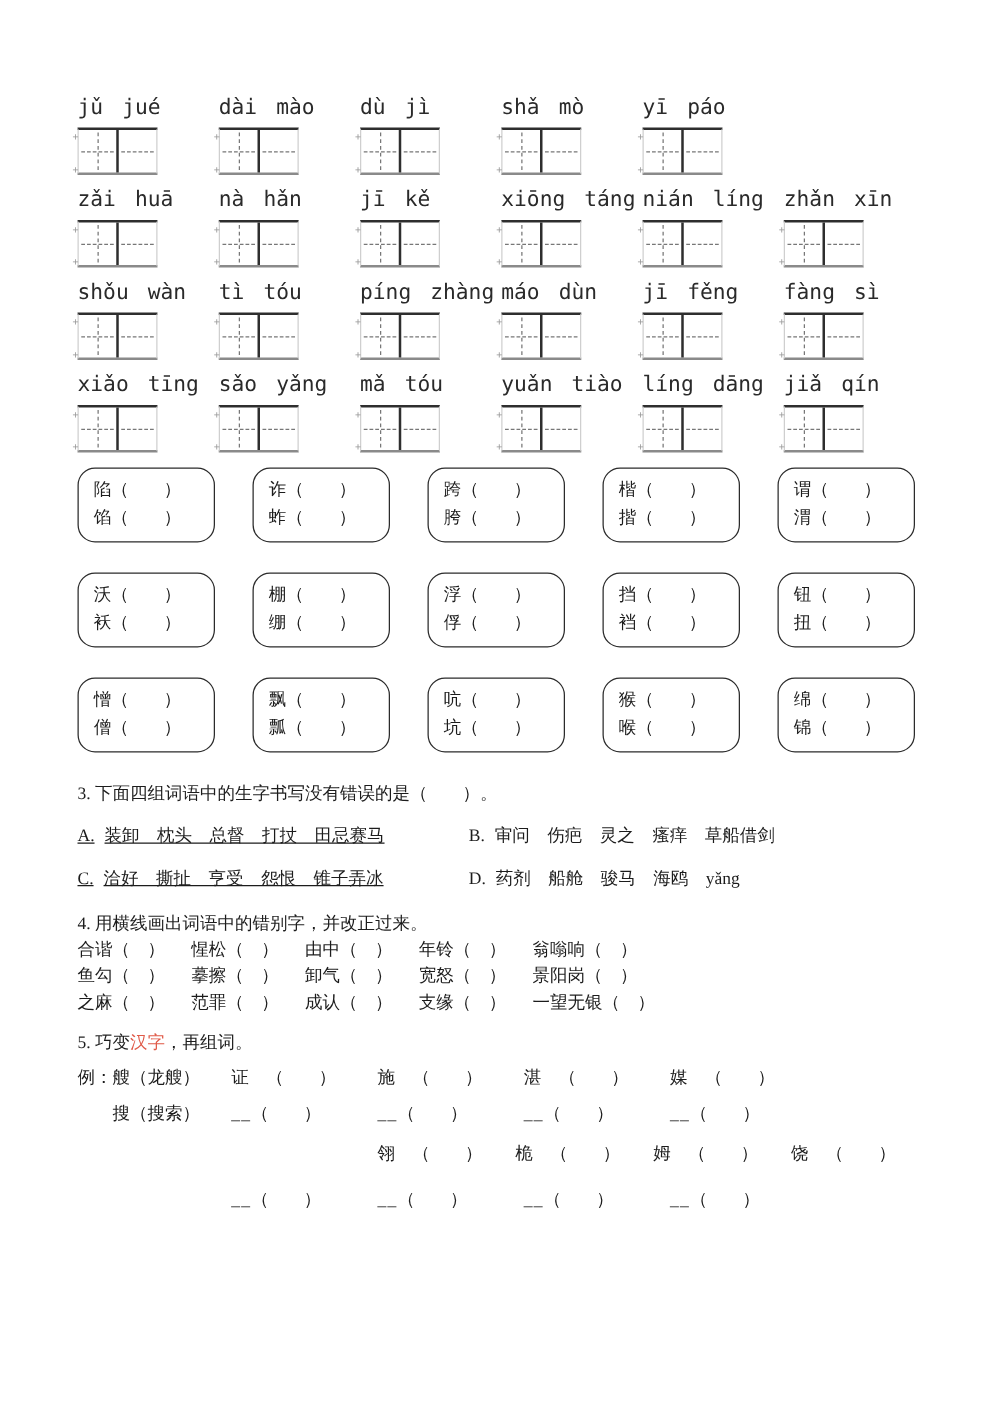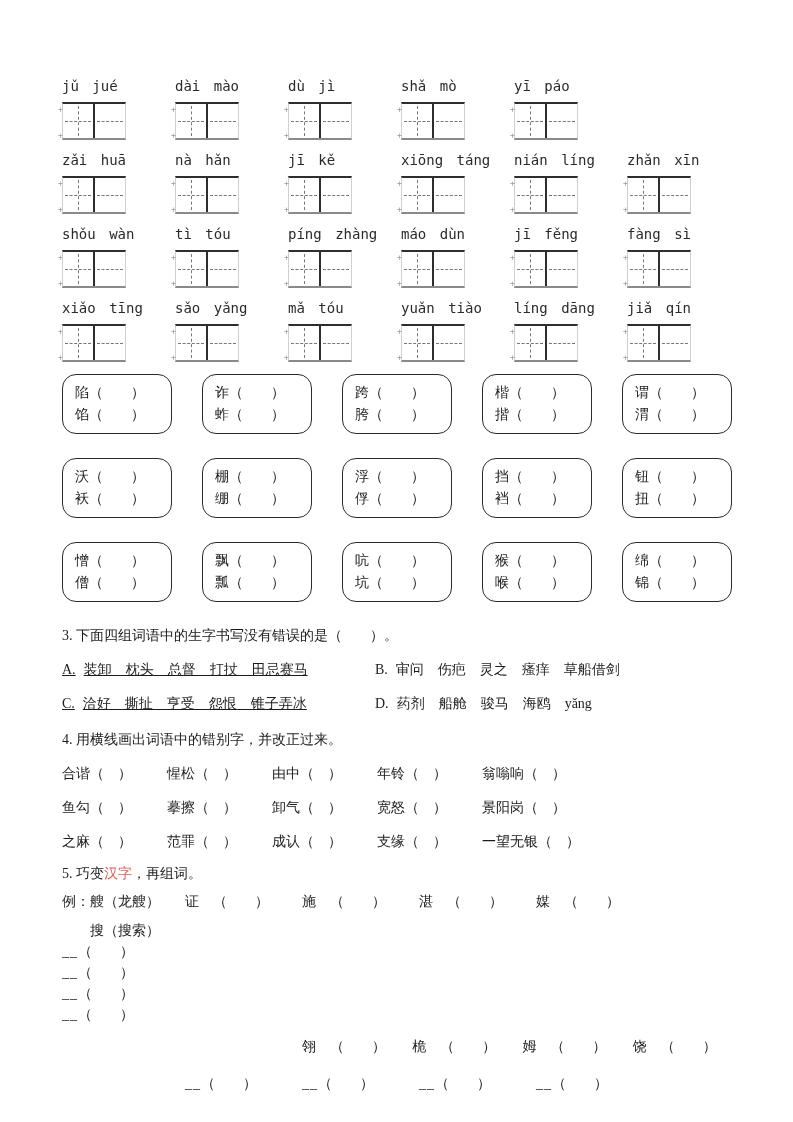--- a/index.html
+++ b/index.html
@@ -2,21 +2,21 @@
 <html><head>
 <meta charset="utf-8">
 <style>
   html,body{margin:0;padding:0;background:#ffffff;}
   .page{width:793px;height:1122px;background:#fff;box-sizing:border-box;
         padding:78px 50px 0 62px;position:relative;overflow:hidden;
         font-family:"Liberation Serif","DejaVu Serif",serif;color:#1c1c1c;font-size:14px;}
   
   .py-row{display:flex;margin-bottom:12px;}
   .py-col{width:113px;}
-  .pinyin{font-family:"DejaVu Sans Mono",monospace;font-size:14px;color:#2a2a2a;
+  .pinyin{font-family:"DejaVu Sans Mono",monospace;font-size:17px;color:#2a2a2a;
           height:16px;line-height:16px;margin-bottom:8px;white-space:pre;word-spacing:5px;}
   .tzg{width:64px;height:38px;display:flex;position:relative;box-sizing:border-box;
        border-top:2px solid #2e2e2e;border-bottom:2px solid #8a8a8a;
        border-left:1px solid #cfcfcf;border-right:1px solid #cfcfcf;}
   .tzg::before{content:"+";position:absolute;left:-5px;top:1px;font-size:8px;color:#999;
                font-family:"DejaVu Sans Mono",monospace;}
   .tzg::after{content:"+";position:absolute;left:-5px;bottom:-2px;font-size:8px;color:#999;
               font-family:"DejaVu Sans Mono",monospace;}
   .cell{flex:1;position:relative;}
   .cell-l{border-right:2px solid #2e2e2e;}
@@ -30,28 +30,28 @@
   .pairbox{width:96px;border:1.5px solid #2b2b2b;border-radius:14px;padding:7px 0 7px 12px;}
   .pairline{height:22px;line-height:22px;white-space:pre;}
   
   .s3head{margin-top:24px;}
   .optrow{display:flex;margin-top:14px;line-height:20px;}
   .opt-left{width:313px;text-decoration:underline;}
   .opt-label{margin-right:8px;}
   .optwords{white-space:pre;}
   
   .s4head{margin-top:16px;}
-  .s4row{display:flex;gap:35px;margin-top:13px;line-height:21px;text-align:right;}
+  .s4row{display:flex;gap:21px;line-height:21px;text-align:right;}
   .s4item{white-space:pre;}
   
   .s5head{margin-top:12px;}
   .red{color:#e05a48;}
   .s5row{display:flex;line-height:21px;}
   .s5r1{margin-top:7px;}
-  .s5r2{margin-top:8px;flex-direction:column;}
+  .s5r2{margin-top:8px;}
   .s5r3{margin-top:11px;}
   .s5r4{margin-top:16px;}
   .s5-example{width:123px;white-space:pre;}
   .s5-example-b{width:123px;padding-left:28px;box-sizing:border-box;white-space:pre;}
   .s5cell{width:117px;white-space:pre;}
   .s5sp1{display:inline-block;width:14px;}
   .us{letter-spacing:1px;}
   .spacer240{width:240px;flex:none;}
   .spacer123{width:123px;flex:none;}
 </style>

